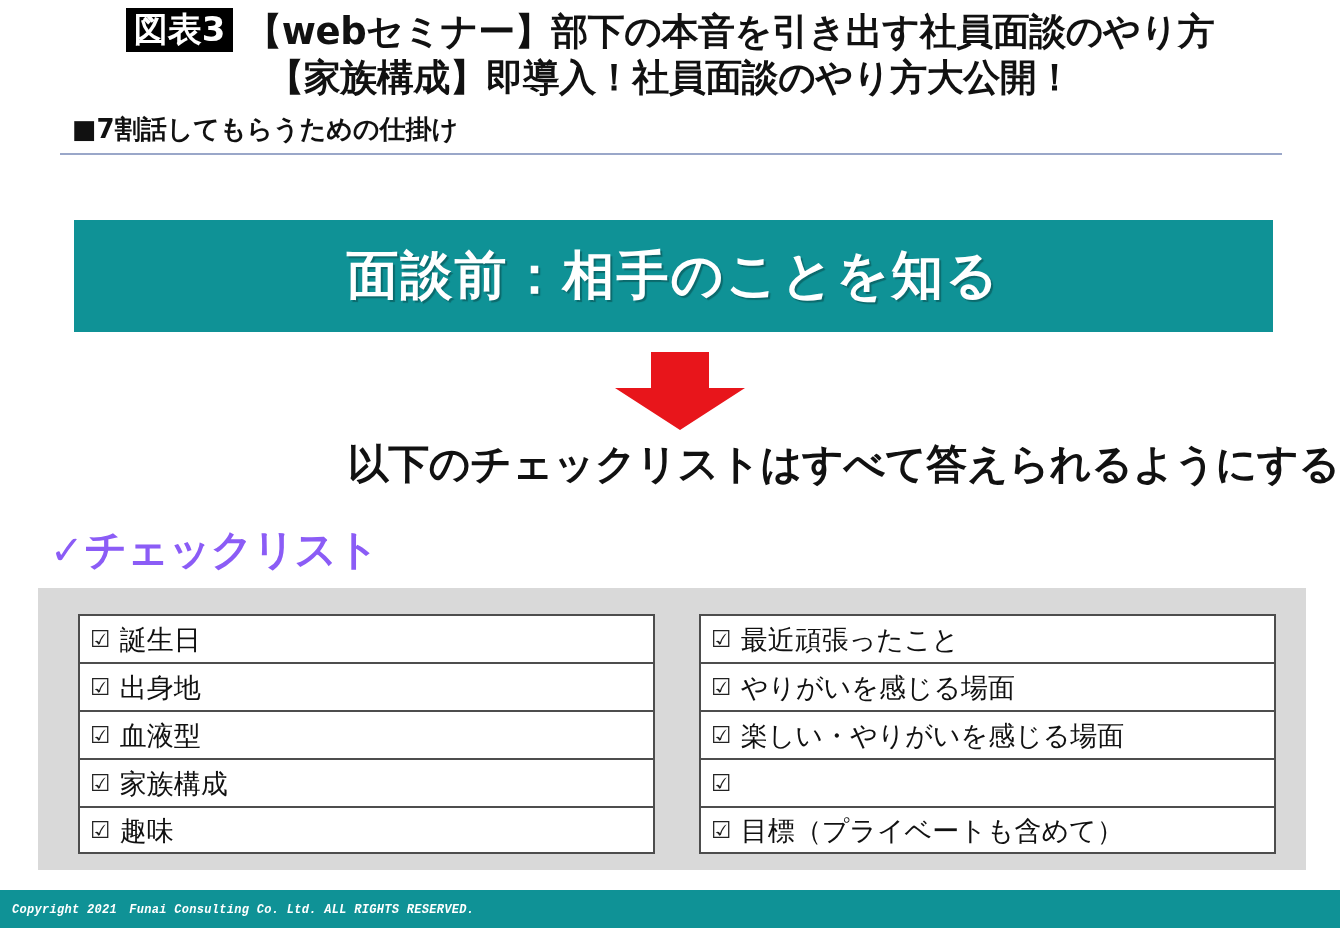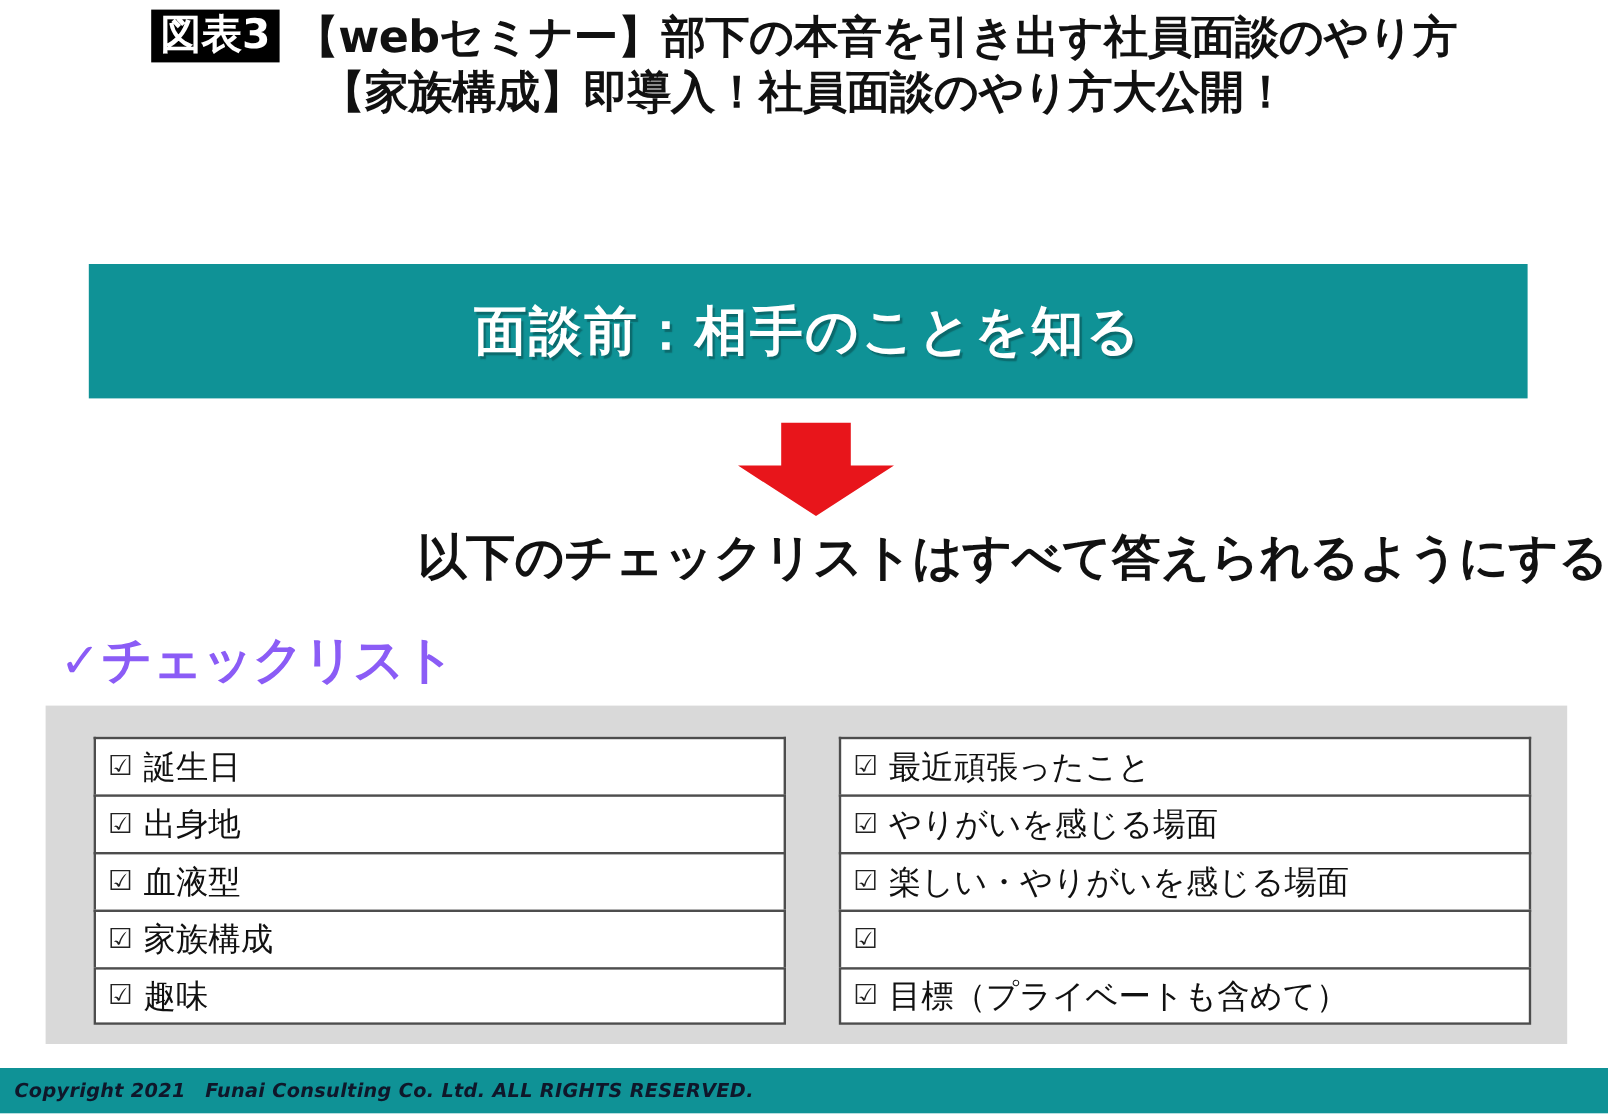--- a/index.html
+++ b/index.html
@@ -77,21 +77,21 @@
     top: 220px;
     width: 1199px;
     height: 112px;
     background: #0f9296;
     display: flex;
     align-items: center;
     justify-content: center;
   }
   .banner-text {
     color: #ffffff;
-    font-size: 44px;
+    font-size: 52px;
     font-weight: bold;
     letter-spacing: 2px;
     text-shadow: 2px 2px 1px rgba(0,0,0,0.28);
   }
 
   
   .arrow {
     position: absolute;
     left: 615px;
     top: 352px;
@@ -167,38 +167,43 @@
     position: absolute;
     left: 0;
     bottom: 0;
     width: 1340px;
     height: 38px;
     background: #0f9296;
     display: flex;
     align-items: center;
   }
   .footer-text {
-    color: #0f172a;
-    font-size: 16px;
+    color: #ffffff;
+    font-size: 12px;
     font-style: italic;
     font-weight: bold;
     padding-left: 12px;
     letter-spacing: 0.3px;
+    font-family: Liberation Mono, monospace;
   }
 </style>
 </head>
 <body>
 
 <div class="slide">
 
   <div class="header">
     <div class="title-line1"><span class="badge">図表3</span><span>【webセミナー】部下の本音を引き出す社員面談のやり方</span></div>
     <div class="title-line2">【家族構成】即導入！社員面談のやり方大公開！</div>
   </div>
 
+  <div class="subheading-wrap">
+    <div class="subheading">■7割話してもらうための仕掛け</div>
+    <div class="rule"></div>
+  </div>
 
   <div class="banner">
     <div class="banner-text">面談前：相手のことを知る</div>
   </div>
 
   <div class="arrow">
     <svg viewBox="0 0 130 78" width="130" height="78" aria-hidden="true">
       <polygon points="36,0 94,0 94,36 130,36 65,78 0,36 36,36" fill="#e8151b"></polygon>
     </svg>
   </div>

